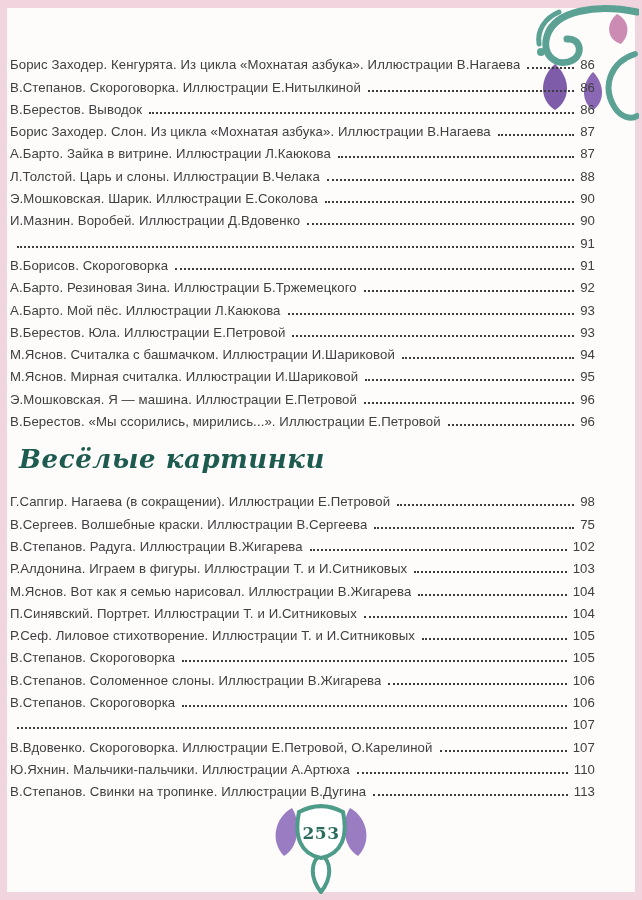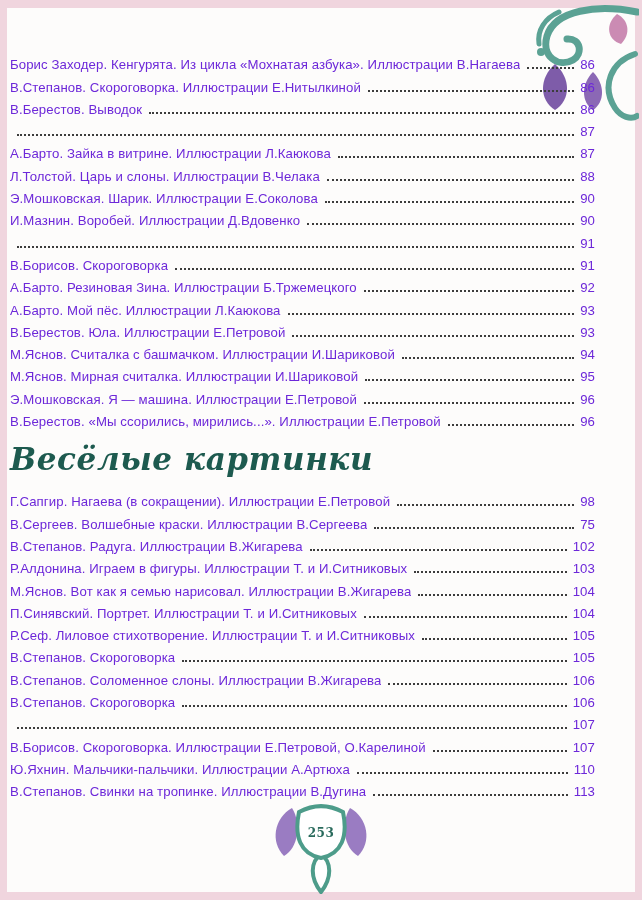--- a/index.html
+++ b/index.html
@@ -13,45 +13,45 @@
     background:#fdfcfb;
   }
   .corner-ornament {
     position:absolute; top:-6px; right:-4px; width:150px; height:130px;
   }
   .toc {
     position:absolute; left:3px; right:40px; top:42px;
   }
   .row {
     display:flex; align-items:flex-end; height:22.3px; overflow:hidden;
-    font-size:13.2px; color:#6d28d9; letter-spacing:0.1px;
+    font-size:13.2px; color:#404040; letter-spacing:0.1px;
   }
   .row-text { white-space:nowrap; flex-shrink:1; min-width:0; overflow:hidden; }
   .leader {
     flex:1; min-width:10px; height:0;
     border-bottom:2px dotted #3c3c3c;
     margin:0 6px 3px 7px;
   }
   .row-page { white-space:nowrap; }
   .section-heading {
-    margin:15px 0 13px 0;
+    margin:15px 0 13px 9px;
     font-family:"DejaVu Serif", serif;
     font-style:italic; font-weight:bold;
-    font-size:31px; line-height:30px;
+    font-size:26px; line-height:30px;
     color:#1d5a4f; letter-spacing:0.6px;
   }
   .badge {
     position:absolute; left:50%; bottom:-2px; transform:translateX(-50%);
     width:110px; height:92px;
   }
   .badge svg { position:absolute; left:0; top:0; }
   .badge-number {
     position:absolute; left:50%; top:31px; transform:translate(-50%,-50%);
     font-family:"DejaVu Serif", serif;
-    font-size:12px; font-weight:bold; color:#2a6b5d; letter-spacing:0.5px;text-align:center;
+    font-size:17px; font-weight:bold; color:#2a6b5d; letter-spacing:0.5px;text-align:center;
   }
 </style>
 </head>
 <body>
 
 <div class="photo">
   <div class="page">
 
     <svg class="corner-ornament" viewBox="0 0 150 130" width="150" height="130" aria-hidden="true">
       <path d="M148,10 C108,2 66,8 58,34 C52,55 70,66 84,58 C94,52 92,36 78,37" fill="none" stroke="#5ba294" stroke-width="7" stroke-linecap="round"></path>
@@ -75,20 +75,21 @@
           <span class="row-text">В.Степанов. Скороговорка. Иллюстрации Е.Нитылкиной</span>
           <span class="leader"></span>
           <span class="row-page">86</span>
         </div>
           <div class="row">
           <span class="row-text">В.Берестов. Выводок</span>
           <span class="leader"></span>
           <span class="row-page">86</span>
         </div>
           <div class="row">
+          <span class="row-text">Борис Заходер. Слон. Из цикла «Мохнатая азбука». Иллюстрации В.Нагаева</span>
           <span class="leader"></span>
           <span class="row-page">87</span>
         </div>
           <div class="row">
           <span class="row-text">А.Барто. Зайка в витрине. Иллюстрации Л.Каюкова</span>
           <span class="leader"></span>
           <span class="row-page">87</span>
         </div>
           <div class="row">
           <span class="row-text">Л.Толстой. Царь и слоны. Иллюстрации В.Челака</span>
@@ -202,21 +203,21 @@
           <div class="row">
           <span class="row-text">В.Степанов. Скороговорка</span>
           <span class="leader"></span>
           <span class="row-page">106</span>
         </div>
           <div class="row">
           <span class="leader"></span>
           <span class="row-page">107</span>
         </div>
           <div class="row">
-          <span class="row-text">В.Борисов. Скороговорка. Иллюстрации Е.Петровой, О.Карелиной</span>
+          <span class="row-text">В.Вдовенко. Скороговорка. Иллюстрации Е.Петровой, О.Карелиной</span>
           <span class="leader"></span>
           <span class="row-page">107</span>
         </div>
           <div class="row">
           <span class="row-text">Ю.Яхнин. Мальчики-пальчики. Иллюстрации А.Артюха</span>
           <span class="leader"></span>
           <span class="row-page">110</span>
         </div>
           <div class="row">
           <span class="row-text">В.Степанов. Свинки на тропинке. Иллюстрации В.Дугина</span>

